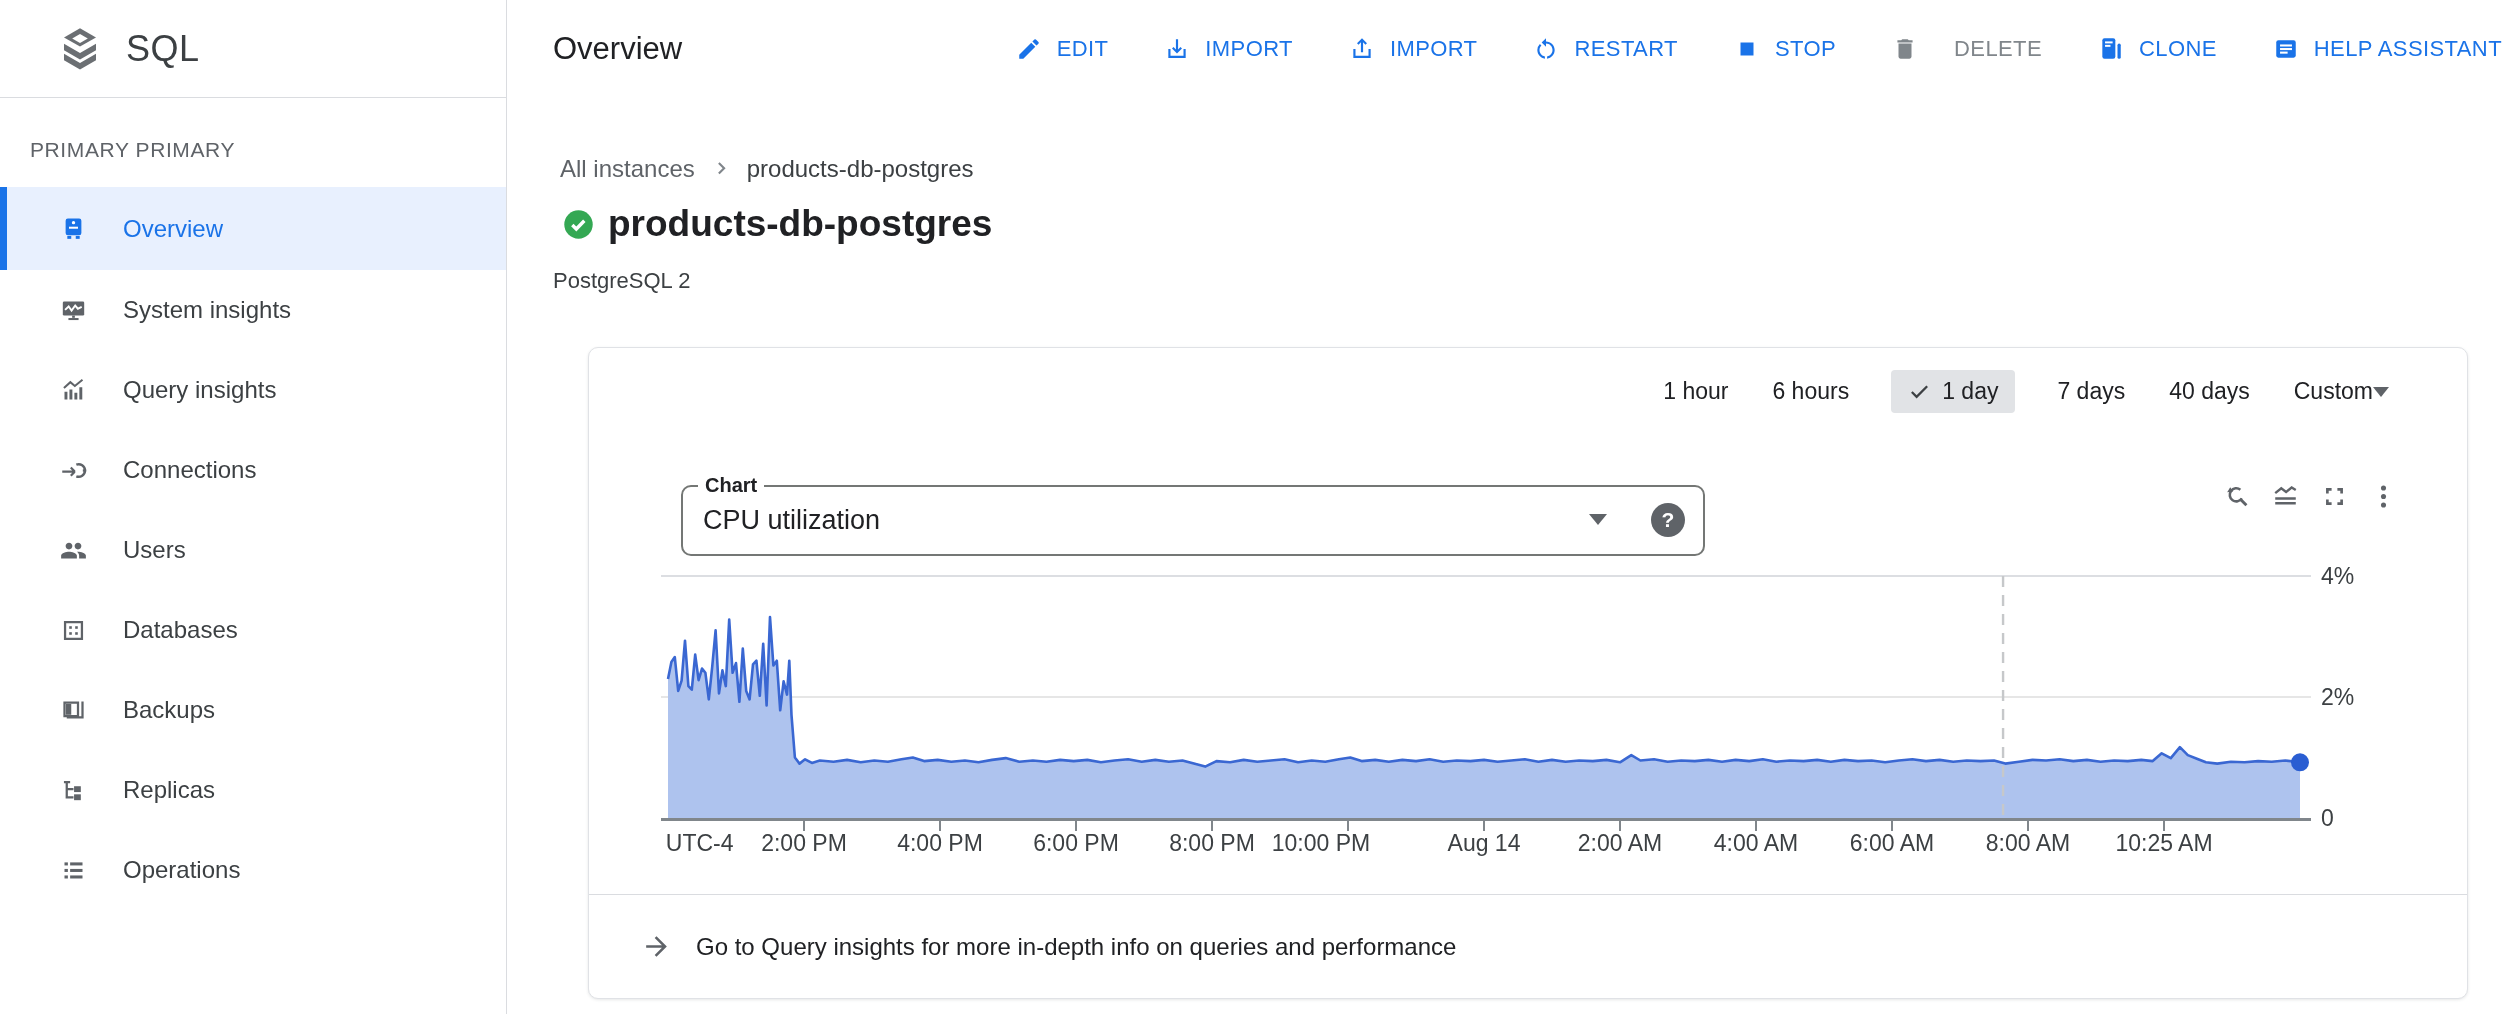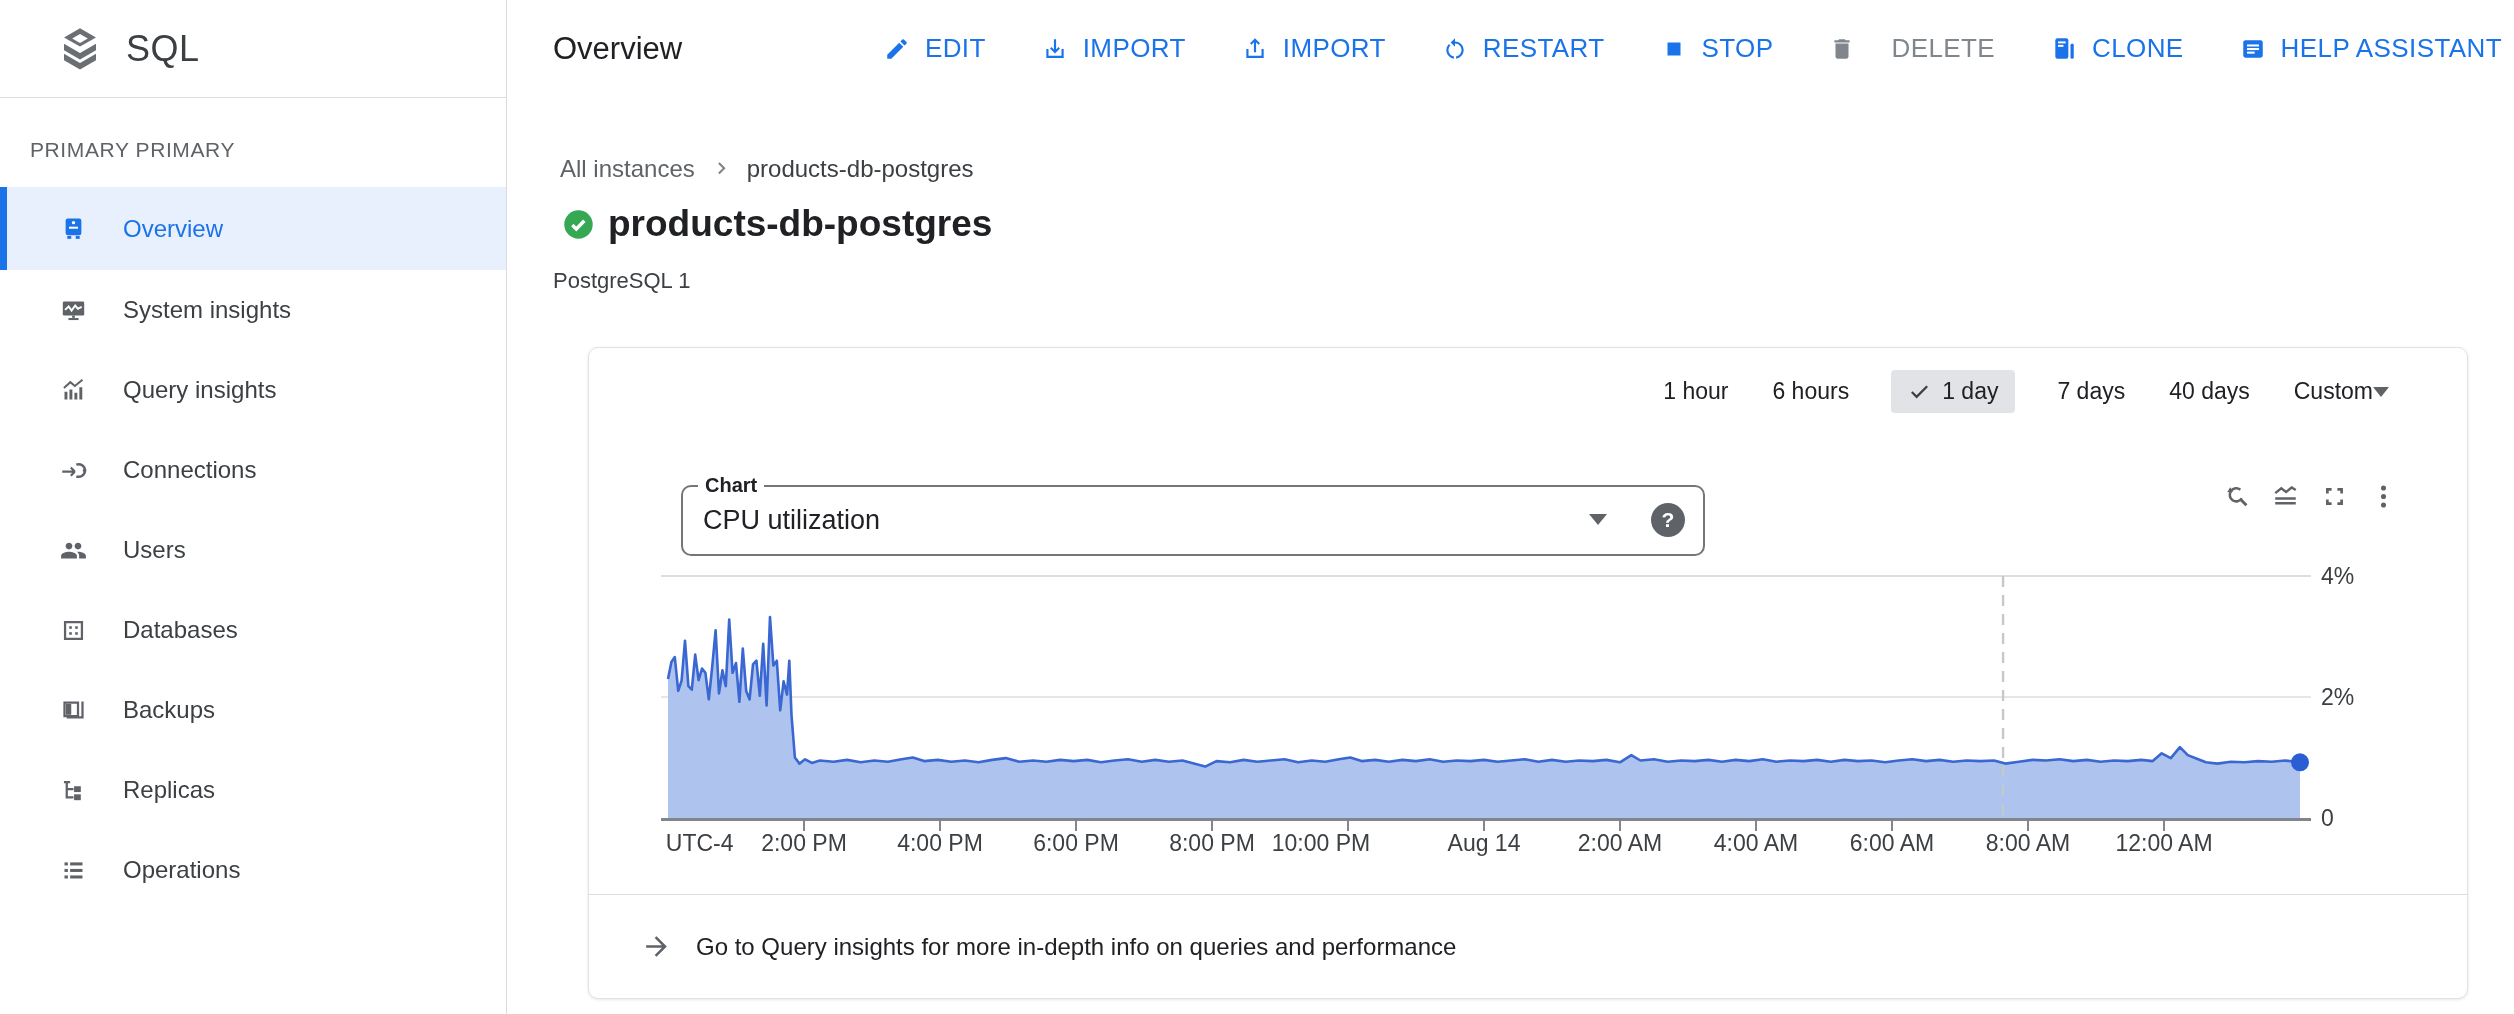--- a/index.html
+++ b/index.html
@@ -17,21 +17,21 @@
   .side-item .s-label{font-size:24px;color:#3c4043;}
   .side-item.selected{background:#e8f0fe;height:83px;}
   .side-item.selected::before{content:"";position:absolute;left:0;top:0;bottom:0;width:7px;background:#1a73e8;}
   .side-item.selected .s-ic{color:#1a73e8;}
   .side-item.selected .s-label{color:#1a73e8;}
   
   .topbar{position:absolute;left:507px;top:0;right:0;height:97px;border-bottom:1px solid #dadce0;
           display:flex;align-items:center;background:#fff;}
   .tb-title{margin:0 0 0 46px;font-size:31px;font-weight:400;color:#202124;}
   .tb-actions{margin-left:auto;margin-right:12px;display:flex;align-items:center;gap:56px;}
-  .tb-btn{display:flex;align-items:center;gap:15px;color:#1a73e8;font-size:26px;font-weight:500;
+  .tb-btn{display:flex;align-items:center;gap:15px;color:#1a73e8;font-size:22px;font-weight:500;
           letter-spacing:.4px;cursor:pointer;white-space:nowrap;}
   .tb-btn.gray{color:#80868b;gap:36px;}
   .tb-btn .tb-ic{width:26px;height:26px;display:inline-flex;}
   
   .main{position:absolute;left:507px;top:97px;right:0;bottom:0;background:#fff;}
   .breadcrumb{position:absolute;left:53px;top:58px;display:flex;align-items:center;gap:10px;font-size:24px;}
   .bc-parent{color:#5f6368;cursor:pointer;}
   .bc-chev{width:24px;height:24px;color:#80868b;display:inline-flex;margin:0 4px;}
   .bc-current{color:#3c4043;}
   .title-row{position:absolute;left:56px;top:106px;display:flex;align-items:center;gap:14px;}
@@ -276,21 +276,21 @@
     <div class="title-row">
       <span class="status-ic">
         <svg viewBox="0 0 24 24" width="100%" height="100%">
           <circle cx="12" cy="12" r="11" fill="#34a853"></circle>
           <path d="M7.2 12.4l3.1 3.1 6.2-6.4" fill="none" stroke="#fff" stroke-width="2.6"></path>
         </svg>
       </span>
       <span class="inst-title">products-db-postgres</span>
     </div>
 
-    <div class="engine">PostgreSQL 1</div>
+    <div class="engine">PostgreSQL 2</div>
 
     <section class="card">
       <div class="range-row" id="range-row">
           <div class="range-opt"><span>1 hour</span></div>
           <div class="range-opt"><span>6 hours</span></div>
           <div class="range-opt chip">
             <span class="range-check">
               <svg viewBox="0 0 24 24" fill="currentColor" width="100%" height="100%">
                 <path d="M4 12.5l5 5L20 6.5" fill="none" stroke="currentColor" stroke-width="2.4"></path>
               </svg>
@@ -365,21 +365,21 @@
           <span class="x-label" style="left: 215px;">2:00 PM</span>
           <span class="x-label" style="left: 351px;">4:00 PM</span>
           <span class="x-label" style="left: 487px;">6:00 PM</span>
           <span class="x-label" style="left: 623px;">8:00 PM</span>
           <span class="x-label" style="left: 732px;">10:00 PM</span>
           <span class="x-label" style="left: 895px;">Aug 14</span>
           <span class="x-label" style="left: 1031px;">2:00 AM</span>
           <span class="x-label" style="left: 1167px;">4:00 AM</span>
           <span class="x-label" style="left: 1303px;">6:00 AM</span>
           <span class="x-label" style="left: 1439px;">8:00 AM</span>
-          <span class="x-label" style="left: 1575px;">12:00 AM</span>
+          <span class="x-label" style="left: 1575px;">10:25 AM</span>
           <span class="y-label" style="top: 457px;">0</span>
           <span class="y-label" style="top: 336px;">2%</span>
           <span class="y-label" style="top: 215px;">4%</span>
         </div>
 
       <div class="card-divider"></div>
 
       <div class="footer-link">
         <span class="fl-ic">
           <svg viewBox="0 0 24 24" fill="currentColor" width="100%" height="100%">

